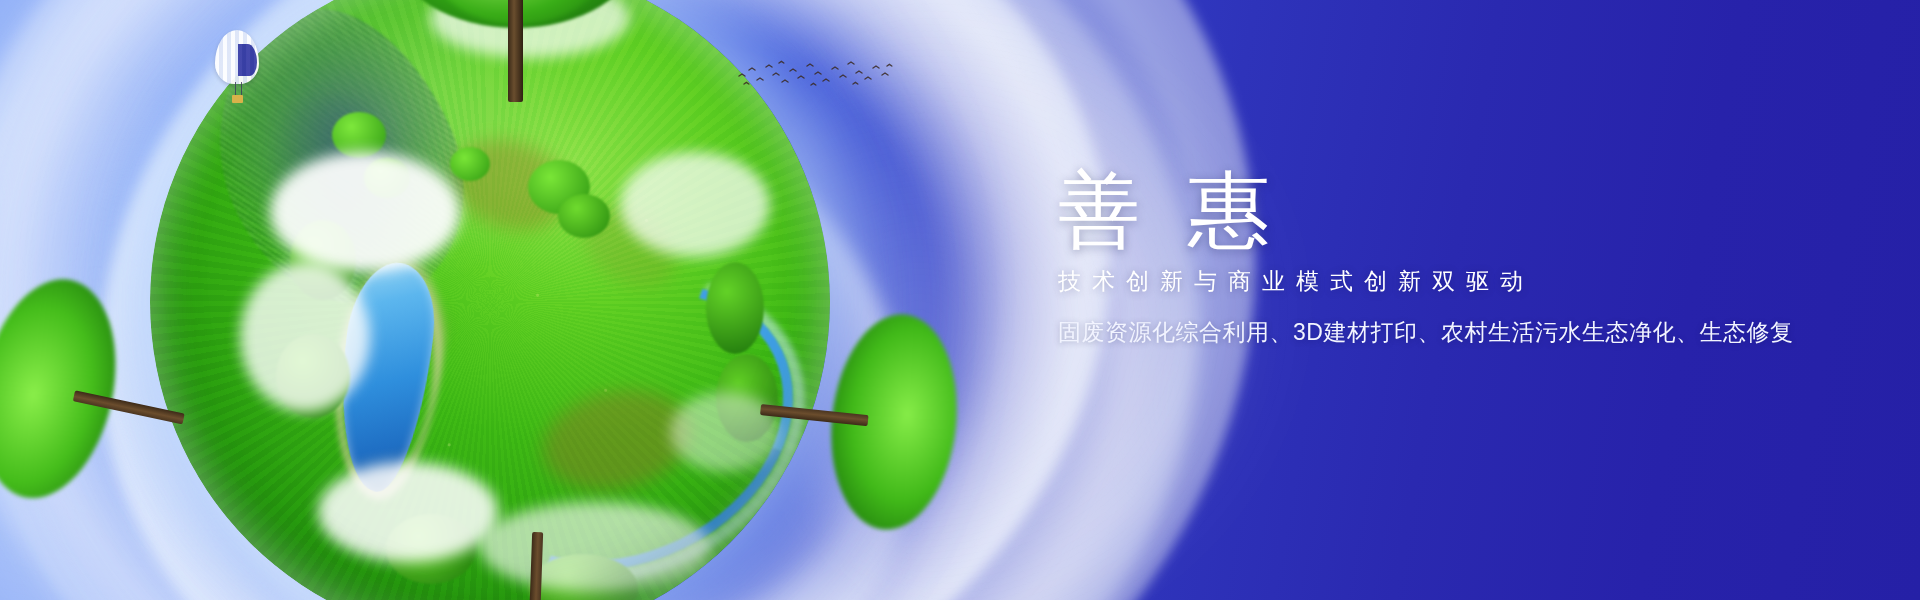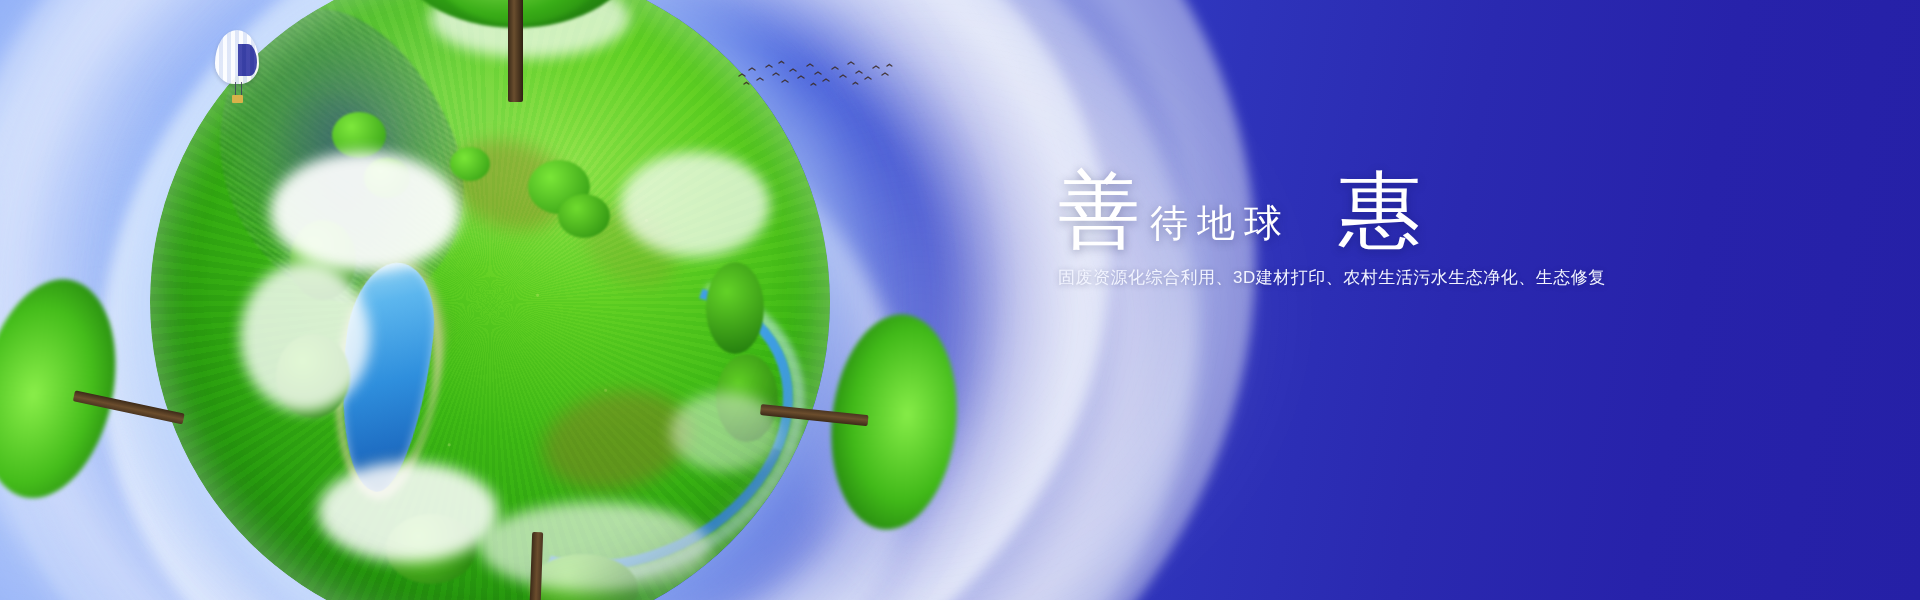--- a/index.html
+++ b/index.html
@@ -269,21 +269,21 @@
   .h-gap{width:48px;}
 
   #subtitle{
     margin-top:20px;
     font-size:23px;letter-spacing:11px;color:#ffffff;font-weight:400;
     text-shadow:0 1px 8px rgba(10,14,70,.3);
     white-space:nowrap;
   }
   #desc{
     margin-top:20px;
-    font-size:17px;letter-spacing:.5px;color:#f2f4ff;font-weight:400;
+    font-size:23px;letter-spacing:.5px;color:#f2f4ff;font-weight:400;
     text-shadow:0 1px 6px rgba(10,14,70,.3);
     white-space:nowrap;
   }
   #cta{
     margin-top:22px;
     display:inline-flex;align-items:center;justify-content:center;gap:10px;
     width:137px;height:40px;box-sizing:border-box;
     border:1px solid rgba(255,255,255,.92);
     border-radius:4px;
     background:transparent;
@@ -400,23 +400,23 @@
       <path d="M76 27 l2.4 -1.6 l2.4 1.6"></path> 
         <path d="M118 26 l2.4 -1.6 l2.4 1.6"></path>
       <path d="M152 8 l2.4 -1.6 l2.4 1.6"></path>
     </g>
   </svg>
 
   <div id="copy">
 
     <div id="headline">
       <span class="h-big">善</span>
-      <span class="h-small">待地球</span>
       <span class="h-gap"></span>
       <span class="h-big">惠</span>
     </div>
 
+    <div id="subtitle">技术创新与商业模式创新双驱动</div>
 
     <div id="desc">固废资源化综合利用、3D建材打印、农村生活污水生态净化、生态修复</div>
 
 
   </div>
 </div>
 
 </body></html>

